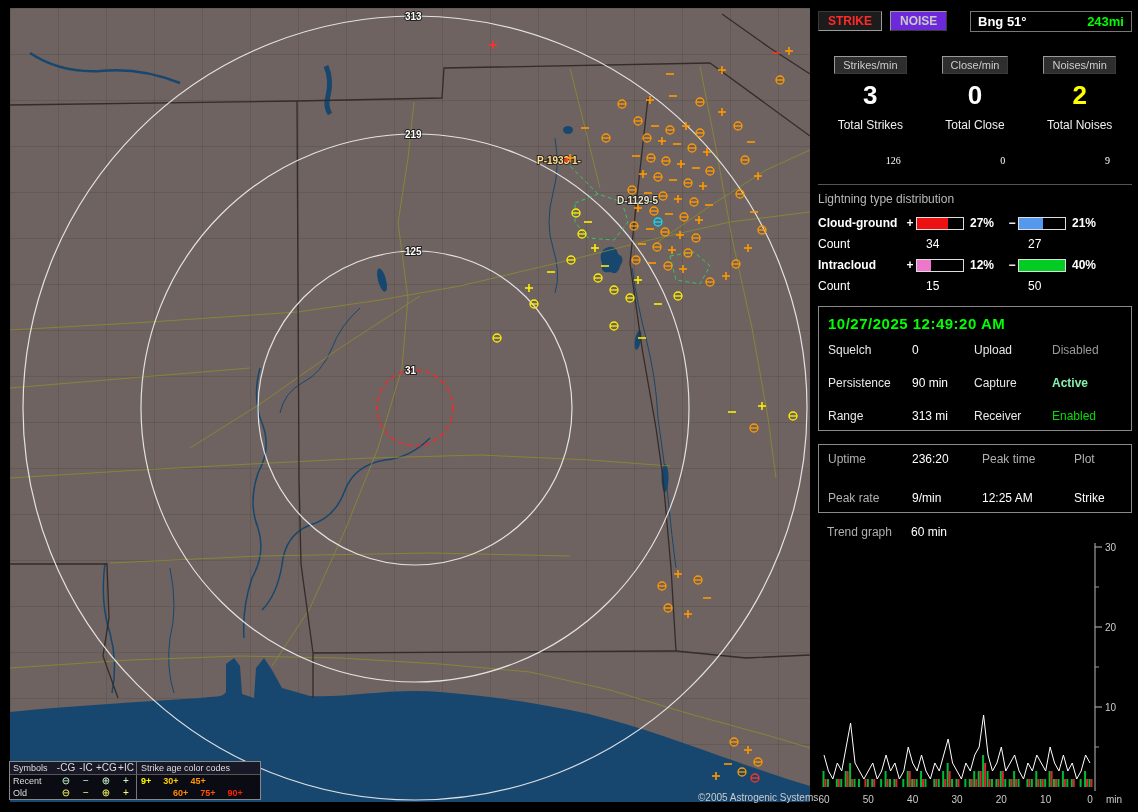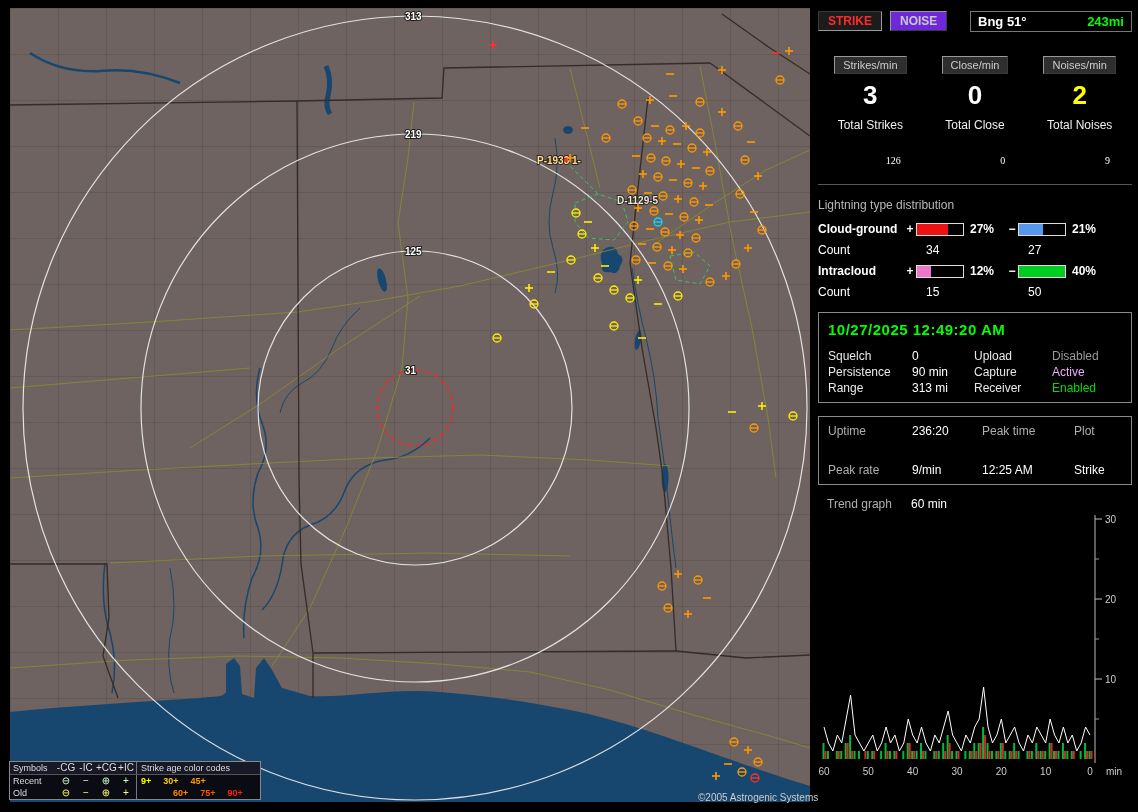--- a/index.html
+++ b/index.html
@@ -34,34 +34,34 @@
   .rng{color:#00ff00;}
 
   .stats{display:flex;margin-top:24px;text-align:center;}
   .stat-col{flex:1;}
   .rate-btn{display:inline-block;background:#2e2e2e;border:1px solid;
             border-color:#999 #3a3a3a #3a3a3a #999;color:#ccc;font-size:11px;padding:2px 8px;cursor:pointer;}
   .rate-val{font-size:26px;font-weight:bold;margin-top:6px;height:30px;}
   .tot-label{font-size:12px;margin-top:8px;color:#f0f0f0;}
   .tot-val{font-size:10px;margin-top:23px;text-align:right;padding-right:22px;font-family:Liberation Serif, serif;}
 
-  .dist{margin-top:18px;border-top:1px solid #555;padding-top:13px;}
+  .dist{margin-top:18px;border-top:1px solid #555;padding-top:7px;}
   .dist-title{color:#b8b8b8;font-size:12px;margin-bottom:10px;}
   .dist-row{display:grid;grid-template-columns:86px 12px 48px 42px 12px 48px 42px;
             align-items:center;margin-bottom:7px;}
   .dl{font-weight:bold;}
   .dsym{text-align:center;font-weight:bold;}
   .bar{height:11px;border:1px solid #ddd;background:#000;position:relative;display:block;}
   .bar .fill{position:absolute;left:0;top:0;bottom:0;width:0;}
   .pct{font-weight:bold;padding-left:6px;}
   .cnt{padding-left:10px;}
 
   .box{border:1px solid #8a8a8a;padding:7px 9px;margin-top:13px;background:#000;}
   .datetime{color:#00ff00;font-size:15px;font-weight:bold;letter-spacing:.5px;margin:1px 0 11px;}
-  .grid-status{display:grid;grid-template-columns:84px 62px 78px auto;row-gap:2px;}
+  .grid-status{display:grid;grid-template-columns:84px 62px 78px auto;row-gap:19px;}
   .grid-session{display:grid;grid-template-columns:84px 70px 92px auto;row-gap:25px;}
   .lab{color:#b0b0b0;}
   .slab{color:#e8e8e8;}
   .val{color:#fff;}
   .trend-row{display:grid;grid-template-columns:84px auto;margin:12px 0 2px 9px;}
   #trend-svg{display:block;margin-top:2px;}
 </style>
 </head>
 <body>
 
@@ -448,21 +448,21 @@
     <div class="datetime">10/27/2025 12:49:20 AM</div>
     <div class="grid-status">
       <span class="slab">Squelch</span>
       <span class="val">0</span>
       <span class="slab">Upload</span>
       <span style="color: rgb(154, 154, 154);">Disabled</span>
 
       <span class="slab">Persistence</span>
       <span class="val">90 min</span>
       <span class="slab">Capture</span>
-      <span style="color: #f0abfc;">Active</span>
+      <span style="color: #86efac; font-weight: bold;">Active</span>
 
       <span class="slab">Range</span>
       <span class="val">313 mi</span>
       <span class="slab">Receiver</span>
       <span style="color: rgb(0, 221, 0);">Enabled</span>
     </div>
   </div>
 
   <div class="box">
     <div class="grid-session">

